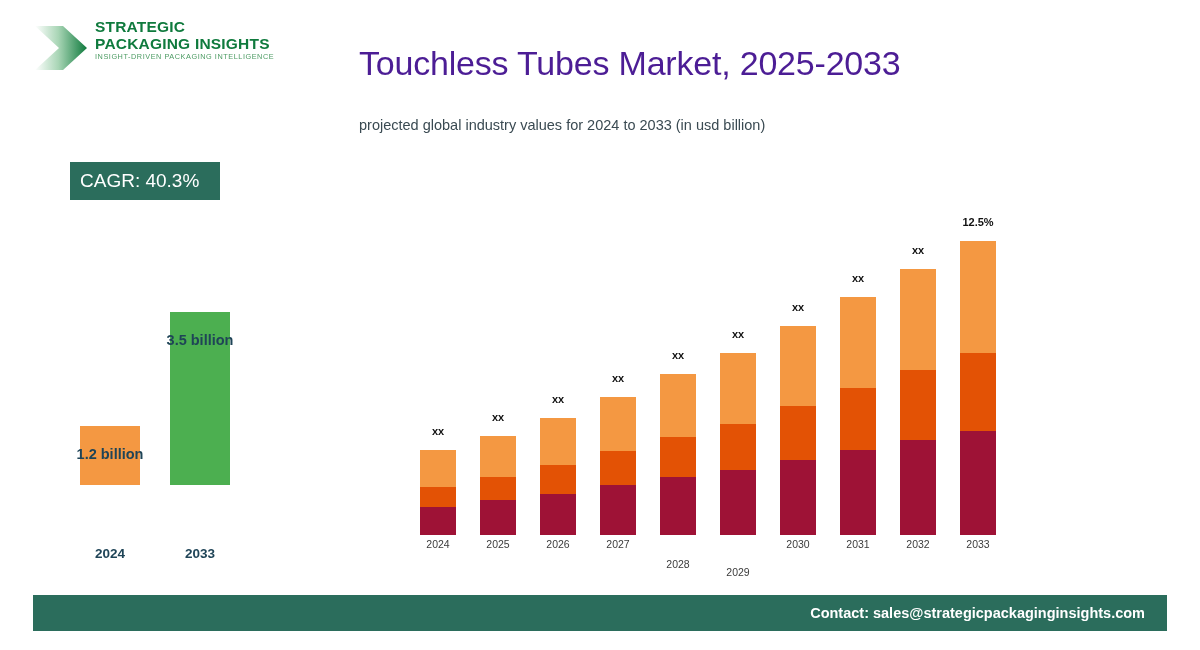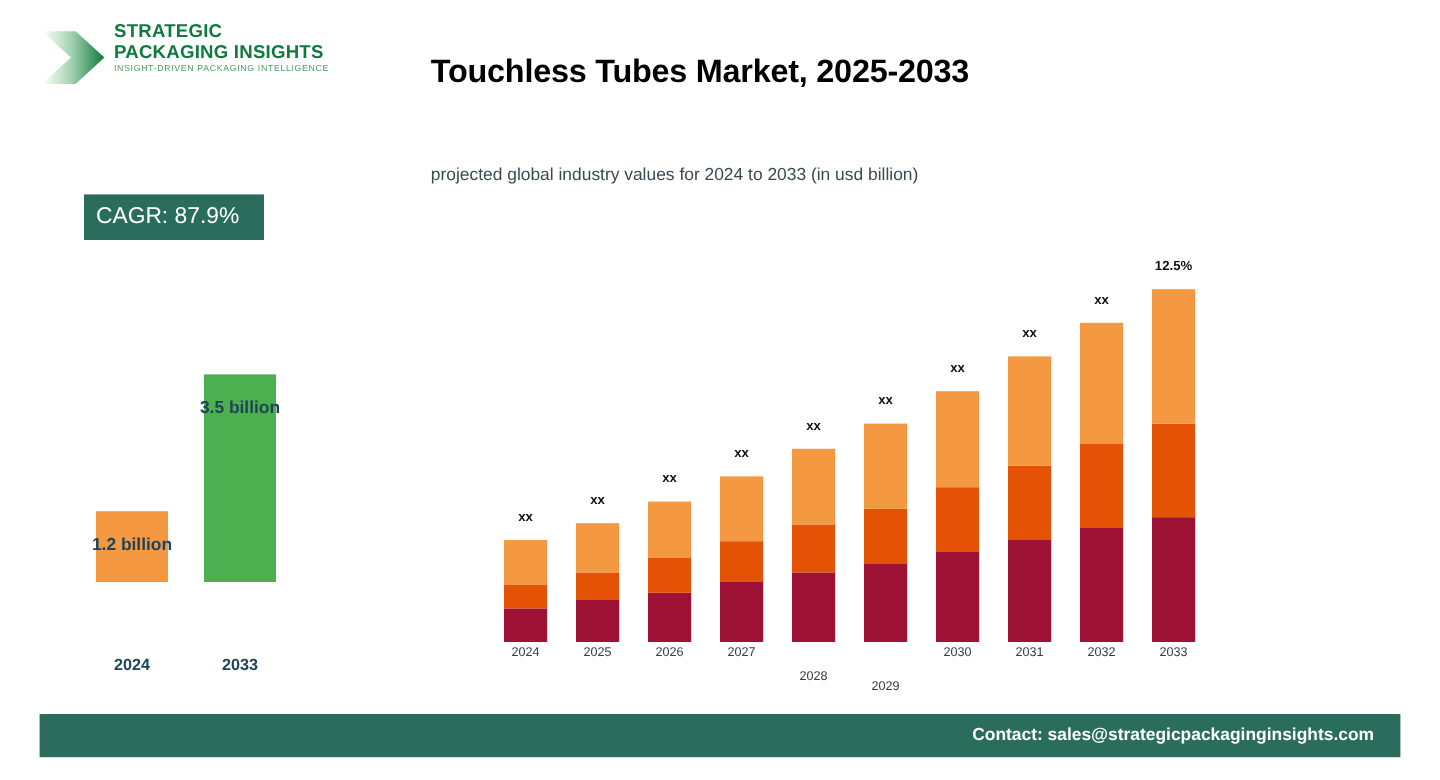--- a/index.html
+++ b/index.html
@@ -21,26 +21,26 @@
     letter-spacing:0.2px;line-height:17px;white-space:nowrap;
   }
   .logo-tag{
     margin-top:0;font-size:7.3px;color:#4c9b63;letter-spacing:0.55px;
     white-space:nowrap;font-weight:normal;
   }
 
   
   .title{
     position:absolute;left:359px;top:44px;
-    font-size:27px;font-weight:bold;color:#000000;
+    font-size:34px;font-weight:normal;color:#4c1d95;
     letter-spacing:-0.2px;white-space:nowrap;
   }
   .subtitle{
     position:absolute;left:359px;top:117px;
-    font-size:14.5px;color:#3a4a52;white-space:nowrap;margin-top:21px;
+    font-size:14.5px;color:#3a4a52;white-space:nowrap;
   }
 
   
   .cagr-badge{
     position:absolute;left:70px;top:162px;
     width:150px;height:38px;
     background:#2b6d5c;
     color:#ffffff;
     font-size:19px;
     display:flex;align-items:center;
@@ -111,21 +111,21 @@
     <div class="logo-text">
       <div class="logo-line">STRATEGIC</div>
       <div class="logo-line">PACKAGING INSIGHTS</div>
       <div class="logo-tag">INSIGHT-DRIVEN PACKAGING INTELLIGENCE</div>
     </div>
   </div>
 
   <div class="title">Touchless Tubes Market, 2025-2033</div>
   <div class="subtitle">projected global industry values for 2024 to 2033 (in usd billion)</div>
 
-  <div class="cagr-badge">CAGR: 87.9%</div>
+  <div class="cagr-badge">CAGR: 40.3%</div>
 
   <div class="left-panel" id="cmp-chart">
       <div class="cmp-bar" style="left: 80px; height: 59px; bottom: 115px; background: rgb(244, 152, 66);"></div>
       <div class="cmp-label" style="left: 35px; top: 446px;">1.2 billion</div>
       <div class="cmp-year" style="left: 65px;">2024</div>
       <div class="cmp-bar" style="left: 170px; height: 173px; bottom: 115px; background: rgb(76, 175, 80);"></div>
       <div class="cmp-label" style="left: 125px; top: 332px;">3.5 billion</div>
       <div class="cmp-year" style="left: 155px;">2033</div>
     </div>
 

